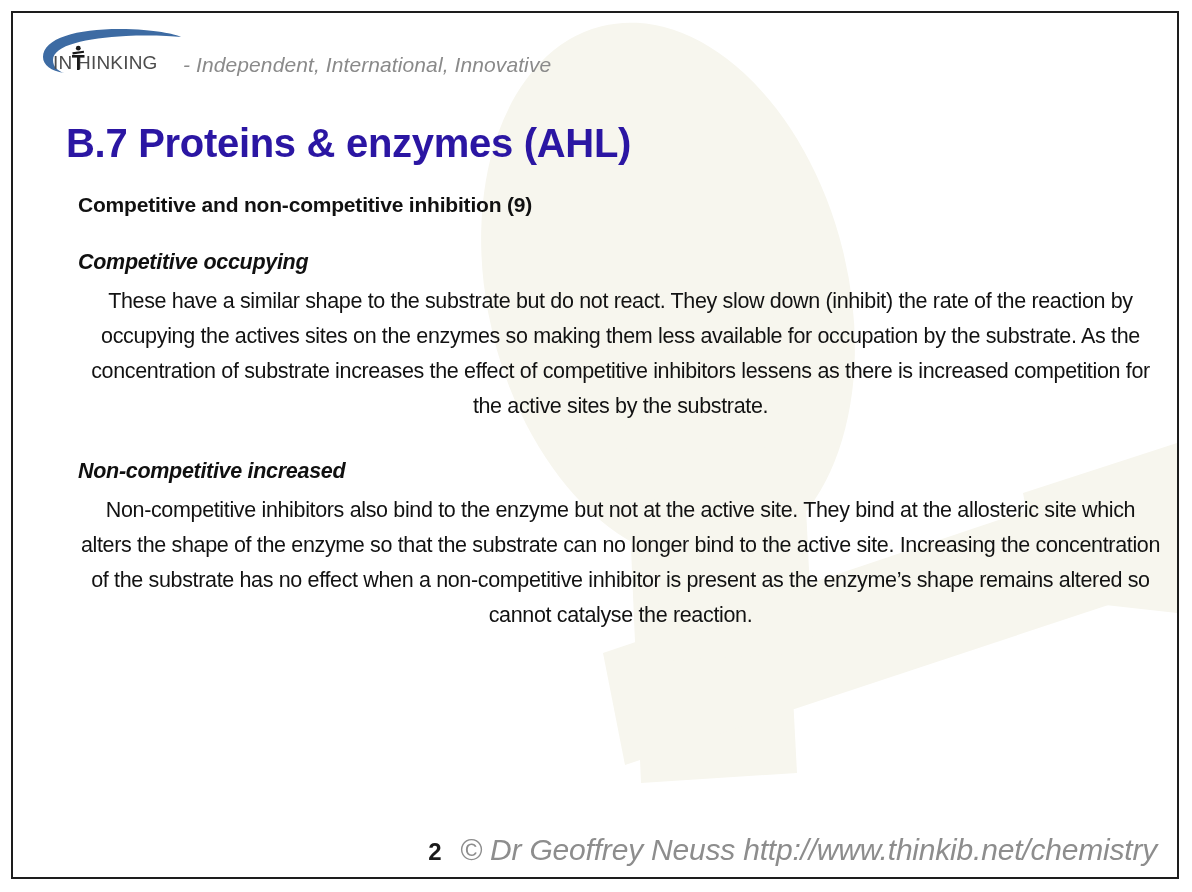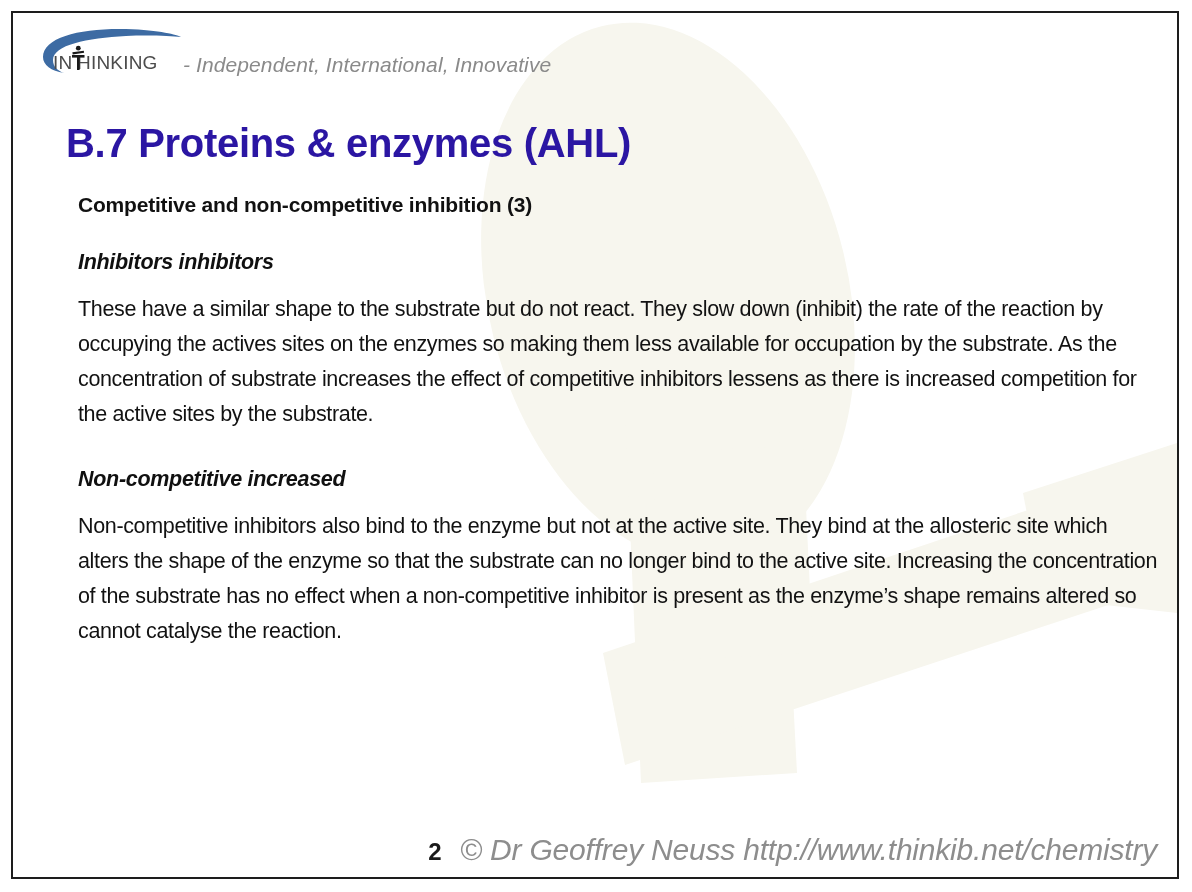--- a/index.html
+++ b/index.html
@@ -120,21 +120,22 @@
   }
   .sec-head {
     font-weight: bold;
     font-style: italic;
     font-size: 21.5px;
     color: #101010;
     margin: 0;
     letter-spacing: -0.3px;
   }
   .sec-body {
-    margin: 12px 0 30px 0;
+    margin: 4px 0 30px 0;
+    text-align: center;
   }
   .sec-body.last { margin-bottom: 0; }
 
   
   #footer {
     position: absolute;
     left: 0;
     bottom: 8px;
     width: 100%;
     height: 36px;
@@ -201,26 +202,26 @@
       </svg>
     </div>
 
     <div id="tagline">- Independent, International, Innovative</div>
   </div>
 
   <div id="content">
 
     <div id="slide-title">B.7 Proteins &amp; enzymes (AHL)</div>
 
-    <div id="slide-subtitle">Competitive and non-competitive inhibition (3)</div>
+    <div id="slide-subtitle">Competitive and non-competitive inhibition (9)</div>
 
     <div id="body-text">
 
 
-      <p class="sec-head">Inhibitors inhibitors</p>
+      <p class="sec-head">Competitive occupying</p>
       <p class="para sec-body">These have a similar shape to the substrate but do not react. They slow down (inhibit) the rate of the reaction by occupying the actives sites on the enzymes so making them less available for occupation by the substrate. As the concentration of substrate increases the effect of competitive inhibitors lessens as there is increased competition for the active sites by the substrate.</p>
 
       <p class="sec-head">Non-competitive increased</p>
       <p class="para sec-body last">Non-competitive inhibitors also bind to the enzyme but not at the active site. They bind at the allosteric site which alters the shape of the enzyme so that the substrate can no longer bind to the active site. Increasing the concentration of the substrate has no effect when a non-competitive inhibitor is present as the enzyme’s shape remains altered so cannot catalyse the reaction.</p>
 
     </div>
   </div>
 
   <div id="footer">
     <span id="page-number">2</span>

